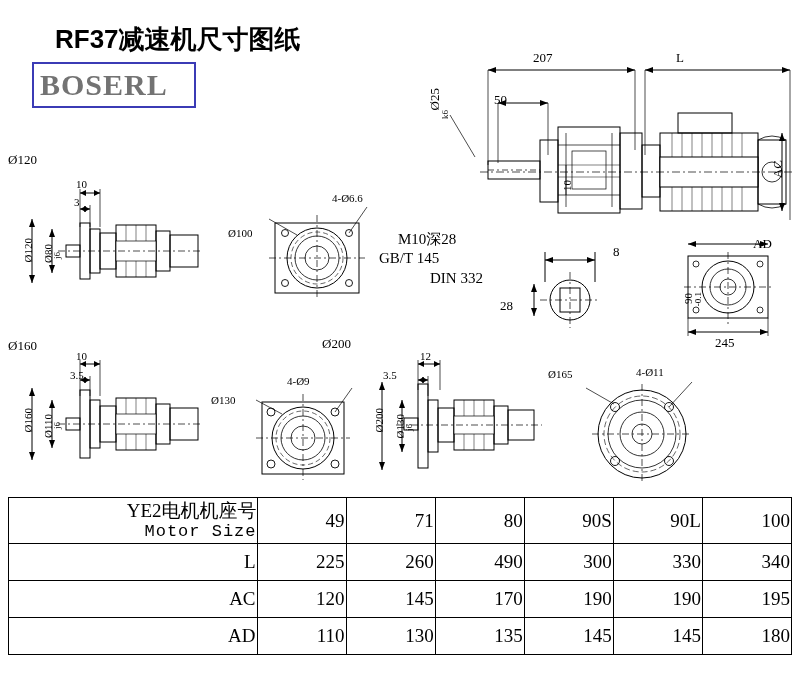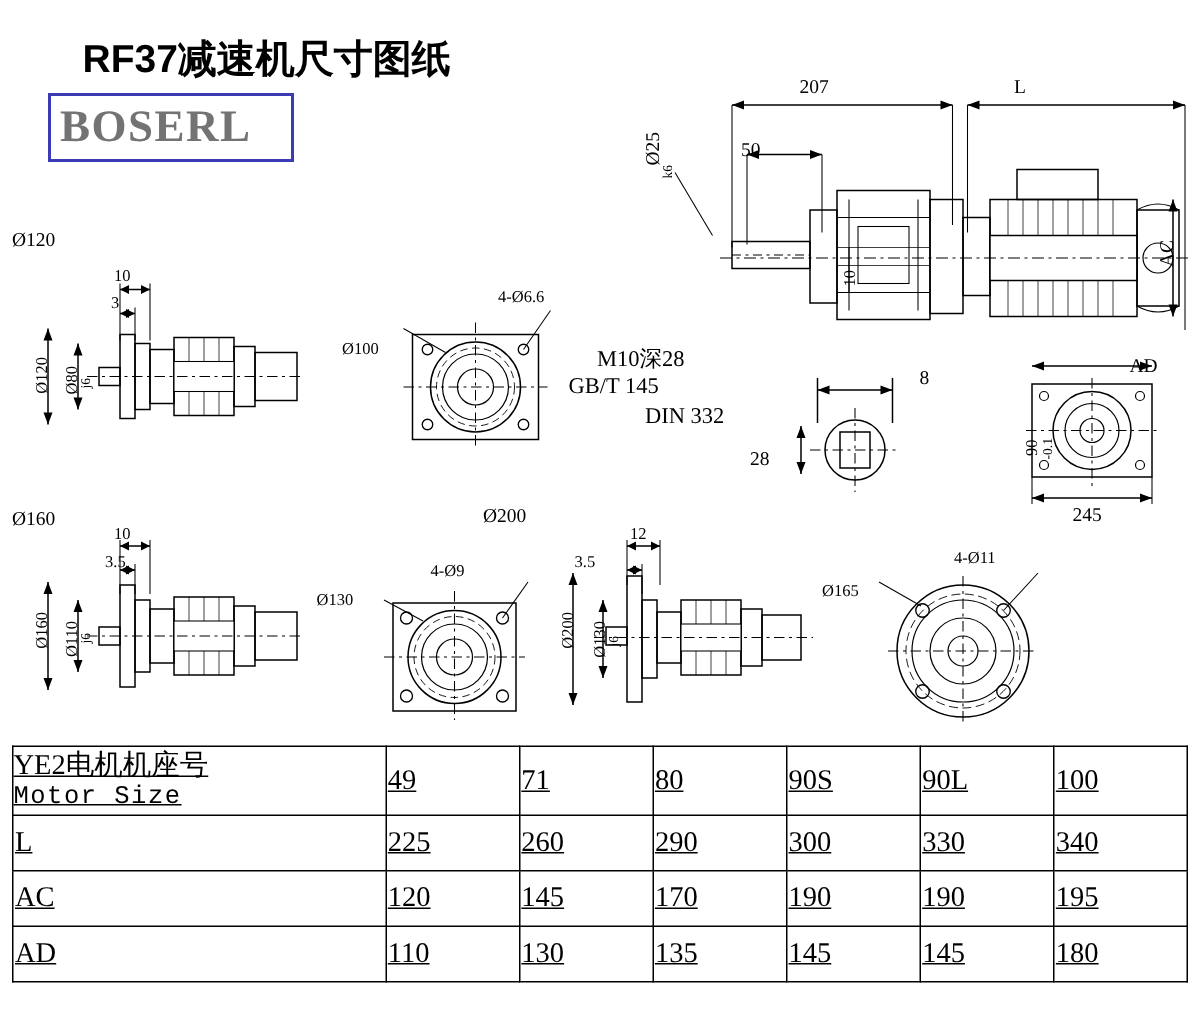--- a/index.html
+++ b/index.html
@@ -8,21 +8,21 @@
   #title{left:55px;top:22px;font-size:26px;font-weight:bold;font-family:"Liberation Sans",sans-serif;letter-spacing:0px;white-space:nowrap;}
   #logo-box{left:32px;top:62px;width:160px;height:42px;border:2px solid #3b3bb5;background:#fff;}
   #logo-text{left:40px;top:68px;width:150px;font-size:30px;font-weight:bold;color:#737373;font-family:"Liberation Serif",serif;letter-spacing:1px;}
   .lbl{font-size:13px;font-family:"Liberation Serif",serif;white-space:nowrap;}
   .lbl-s{font-size:11px;font-family:"Liberation Serif",serif;white-space:nowrap;}
   .lbl-xs{font-size:9px;font-family:"Liberation Serif",serif;white-space:nowrap;}
   .vert{writing-mode:vertical-rl;transform:rotate(180deg);}
   svg{display:block;}
   
   #spec-table{position:absolute;left:8px;top:497px;width:784px;border-collapse:collapse;}
-  #spec-table td{border:1px solid #000;text-align:left;font-size:19px;font-family:"Liberation Serif",serif;height:34px;text-decoration:underline;}
+  #spec-table td{border:1px solid #000;text-align:right;font-size:19px;font-family:"Liberation Serif",serif;height:34px;}
   #spec-table td.hdr{width:254px;font-size:19px;line-height:1.15;padding:2px 0;}
   #spec-table td.hdr .cn{font-size:19px;}
   #spec-table td.hdr .en{font-size:17px;font-family:"Liberation Mono",monospace;letter-spacing:1px;}
   #spec-table td.rowlbl{font-size:19px;}
   #spec-table td.val{width:88px;}
 </style>
 </head>
 <body>
 
 <div class="abs" id="title">RF37减速机尺寸图纸</div>
@@ -333,41 +333,41 @@
     <circle cx="99" cy="35" r="4.5" stroke-width="0.9"></circle>
     <circle cx="45" cy="89" r="4.5" stroke-width="0.9"></circle>
     <circle cx="99" cy="89" r="4.5" stroke-width="0.9"></circle>
     <line x1="22" y1="62" x2="122" y2="62" stroke-dasharray="7 3 2 3" stroke-width="0.7"></line>
     <line x1="72" y1="12" x2="72" y2="112" stroke-dasharray="7 3 2 3" stroke-width="0.7"></line>
     <line x1="99" y1="35" x2="122" y2="10" stroke-width="0.7"></line>
     <line x1="44" y1="32" x2="16" y2="16" stroke-width="0.7"></line>
   </g>
 </svg>
 <div class="abs lbl-s" style="left:636px;top:366px;">4-Ø11</div>
-<div class="abs lbl-s" style="left:548px;top:388px;">Ø165</div>
+<div class="abs lbl-s" style="left:548px;top:368px;">Ø165</div>
 
 <table id="spec-table">
   <tbody>
     <tr>
       <td class="hdr">
         <div class="cn">YE2电机机座号</div>
         <div class="en">Motor Size</div>
       </td>
       <td class="val">49</td>
       <td class="val">71</td>
       <td class="val">80</td>
       <td class="val">90S</td>
       <td class="val">90L</td>
       <td class="val">100</td>
     </tr>
     <tr>
       <td class="rowlbl">L</td>
       <td class="val">225</td>
       <td class="val">260</td>
-      <td class="val">290</td>
+      <td class="val">490</td>
       <td class="val">300</td>
       <td class="val">330</td>
       <td class="val">340</td>
     </tr>
     <tr>
       <td class="rowlbl">AC</td>
       <td class="val">120</td>
       <td class="val">145</td>
       <td class="val">170</td>
       <td class="val">190</td>

